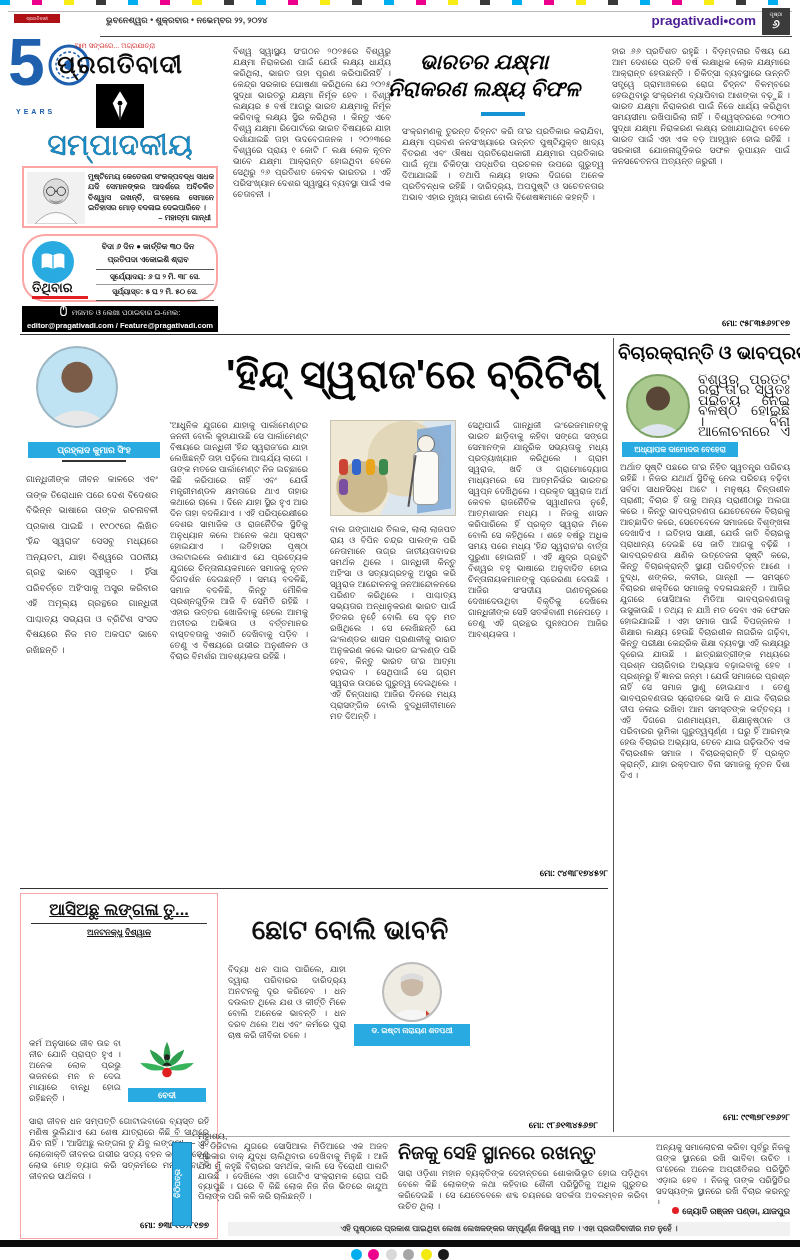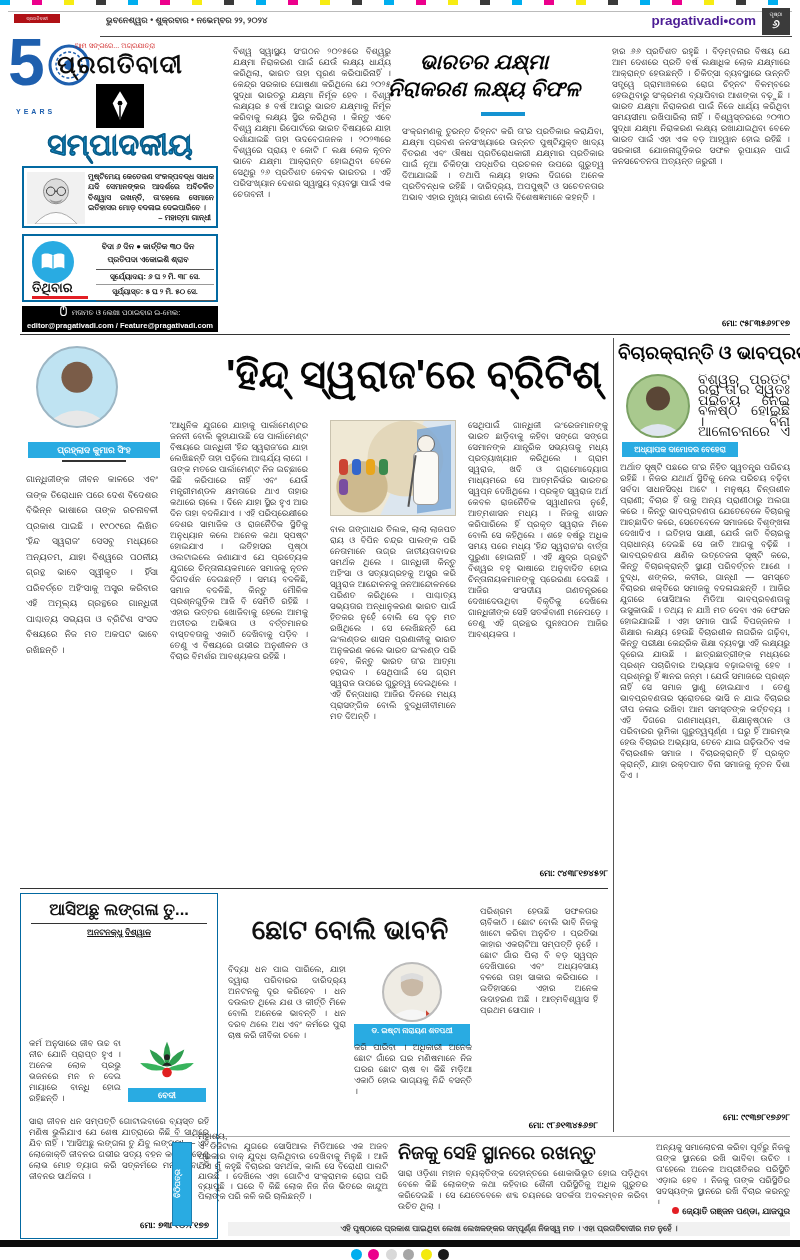--- a/index.html
+++ b/index.html
@@ -4,22 +4,22 @@
 <style>
   html,body{margin:0;padding:0;background:#fff;}
   .paper{position:relative;width:800px;height:1260px;background:#fff;overflow:hidden;
          font-family:"Liberation Sans","DejaVu Sans",sans-serif;color:#111;}
   .abs{position:absolute;}
   .jtext{font-size:8.6px;line-height:11px;text-align:justify;overflow:hidden;color:#1c1c1c;}
   .jtext9{font-size:9px;line-height:15.5px;text-align:justify;overflow:hidden;color:#1c1c1c;}
   .rule{background:#333;}
   .regstrip{height:5px;background:repeating-linear-gradient(90deg,#00aeef 0 10px,#fff 10px 32px,#ec008c 32px 42px,#fff 42px 64px,#f7ec13 64px 74px,#fff 74px 96px,#3a3a3a 96px 106px,#fff 106px 128px);}
   .nameplate{font-size:25px;font-weight:bold;letter-spacing:1px;text-align:center;color:#0d0d0d;}
-  .section-title{font-size:30px;font-weight:bold;text-align:center;color:#1593d2;-webkit-text-stroke:.5px #0b5c87;}
-  .bxborder{border:2px solid #0369a1;box-sizing:border-box;}
+  .section-title{font-size:30px;font-weight:normal;text-align:center;color:#1593d2;-webkit-text-stroke:.5px #0b5c87;}
+  .bxborder{border:2px solid #fca5a5;box-sizing:border-box;text-decoration:underline;}
   .tag{background:#29abe2;color:#fff;font-weight:bold;text-align:center;overflow:hidden;}
   .headline-xl{font-size:40px;font-weight:bold;color:#050505;text-align:center;white-space:nowrap;}
   .headline-lg{font-size:21px;line-height:27px;font-weight:bold;text-align:center;color:#050505;}
   .headline-md{font-size:18.5px;font-weight:bold;text-align:center;color:#050505;white-space:nowrap;}
   .phone{font-size:8.6px;font-weight:bold;text-align:right;color:#000;}
   .avatar{border-radius:50%;overflow:hidden;border:2px solid #9db6c4;box-sizing:border-box;}
   .vtab{background:#29abe2;border:1px solid #1b7fb0;color:#fff;font-size:8px;font-weight:bold;
         writing-mode:vertical-rl;transform:rotate(180deg);text-align:center;box-sizing:border-box;}
   .dot{width:11px;height:11px;border-radius:50%;display:inline-block;margin:0 1px;vertical-align:top;}
   .emailbar{background:#000;color:#fff;text-align:center;}
@@ -79,21 +79,21 @@
         <circle cx="35.5" cy="20" r="4.4" fill="none" stroke="#333"></circle>
         <line x1="28.7" y1="20" x2="31.3" y2="20" stroke="#333"></line>
         <path d="M23 28 Q30 33 37 28 L35 31 Q30 34 25 31 Z" fill="#9a9a9a"></path>
         <path d="M8 54 Q30 30 52 54 Z" fill="#fdfdfd" stroke="#aaa"></path>
       </svg>
     </div>
     <div style="position:absolute;left:64px;top:4px;width:126px;height:42px;font-size:7.6px;line-height:10.3px;font-weight:bold;text-align:justify;overflow:hidden;color:#222;">ମୁଷ୍ଟିମେୟ କେତେଜଣ ସଂକଳ୍ପବଦ୍ଧ ସାଧକ ଯଦି ସେମାନଙ୍କର ଆଦର୍ଶରେ ଅବିଚଳିତ ବିଶ୍ୱାସ ରଖନ୍ତି, ତା'ହେଲେ ସେମାନେ ଇତିହାସର ମୋଡ଼ ବଦଳାଇ ଦେଇପାରିବେ ।</div>
     <div style="position:absolute;right:5px;bottom:3px;font-size:7.6px;font-weight:bold;color:#111;">– ମହାତ୍ମା ଗାନ୍ଧୀ</div>
   </div>
 
-  <div class="abs bxborder" style="left:22px;top:234px;width:196px;height:68px;">
+  <div class="abs bxborder" style="left:22px;top:234px;width:196px;height:68px;border-radius:23px;">
     <div class="abs" style="left:8px;top:5px;width:42px;height:42px;border-radius:50%;background:#29abe2;display:flex;align-items:center;justify-content:center;">
       <svg width="26" height="20" viewBox="0 0 32 24">
         <path d="M16 4 C12 1 5 1 2 3 L2 20 C5 18 12 18 16 21 C20 18 27 18 30 20 L30 3 C27 1 20 1 16 4 Z" fill="#fff"></path>
         <line x1="16" y1="4" x2="16" y2="21" stroke="#29abe2" stroke-width="1.5"></line>
       </svg>
     </div>
     <div class="abs" style="left:58px;top:6px;width:132px;font-size:7.8px;font-weight:bold;text-align:center;">ବିଦା ୬ ଦିନ ● କାର୍ତ୍ତିକ ୩୦ ଦିନ</div>
     <div class="abs" style="left:58px;top:19px;width:132px;font-size:7.8px;font-weight:bold;text-align:center;">ପ୍ରତିପଦା ଏକୋଇଶି ଶ୍ରାବ</div>
     <div class="abs" style="left:8px;top:44px;font-size:13px;font-weight:bold;">ତିଥିବାର</div>
     <div class="abs redline" style="left:8px;top:60px;width:56px;height:3px;"></div>
@@ -200,22 +200,20 @@
   <div class="abs jtext" style="left:228px;top:964px;width:118px;height:168px;">ବିଦ୍ୟା ଧନ ପାଇ ପାରିଲେ, ଯାହା ଦ୍ୱାରା ପରିବାରର ଦାରିଦ୍ର୍ୟ ଅନଟନକୁ ଦୂର କରିହେବ । ଧନ ଦଉଲତ ଥିଲେ ଯଶ ଓ କୀର୍ତ୍ତି ମିଳେ ବୋଲି ଅନେକେ ଭାବନ୍ତି । ଧନ ଦରବ ଥଲେ ଅଧ ଏବଂ କର୍ମରେ ପୁରା ଚାଷ କରି ଜୀବିକା ଚଳେ ।</div>
   <div class="abs avatar" style="left:382px;top:962px;width:60px;height:60px;background:#efece4;border-color:#bbb;">
     <svg width="56" height="56" viewBox="0 0 40 40">
         <circle cx="20" cy="15" r="8" fill="#c9b9a6"></circle>
         <path d="M12 9 Q20 4 28 9 L28 13 Q20 8 12 13 Z" fill="#ddd"></path>
         <path d="M3 40 Q20 25 37 40 Z" fill="#f6f6f6"></path>
         <path d="M30 33 L37 40 L30 40 Z" fill="#c43"></path>
       </svg>
   </div>
   <div class="abs tag" style="left:354px;top:1024px;width:116px;height:22px;font-size:7.6px;line-height:14px;">ଡ. ଇଷ୍ଟା ନାରାୟଣ ଶତପଥୀ</div>
-  <div class="abs jtext" style="left:354px;top:1042px;width:118px;height:90px;">କରି ପାରିବା । ଅଧିକାରୀ ଅନେକ ଛୋଟ ଗାଁରେ ଘର ମଣିଷମାନେ ନିଜ ଘରର ଛୋଟ ଚାଷ ବା କିଛି ମଡ଼ିଆ ଏକାଠି ହୋଇ ଭାଗ୍ୟକୁ ନିନ୍ଦି ବସନ୍ତି ।</div>
-  <div class="abs jtext" style="left:480px;top:906px;width:118px;height:212px;">ପରିଶ୍ରମ ହେଉଛି ସଫଳତାର ଚାବିକାଠି । ଛୋଟ ବୋଲି ଭାବି ନିଜକୁ ଖାଟୋ କରିବା ଅନୁଚିତ । ପ୍ରତିଭା କାହାର ଏକଚାଟିଆ ସମ୍ପତ୍ତି ନୁହେଁ । ଛୋଟ ଗାଁର ପିଲା ବି ବଡ଼ ସ୍ୱପ୍ନ ଦେଖିପାରେ ଏବଂ ଅଧ୍ୟବସାୟ ବଳରେ ତାହା ସାକାର କରିପାରେ । ଇତିହାସରେ ଏହାର ଅନେକ ଉଦାହରଣ ଅଛି । ଆତ୍ମବିଶ୍ୱାସ ହିଁ ପ୍ରଥମ ସୋପାନ ।</div>
   <div class="abs phone" style="left:480px;top:1120px;width:118px;">ମୋ: ୯୮୬୧୩୪୫୬୭୮</div>
 
   <div class="abs" style="left:170px;top:1136px;width:620px;height:1px;background:#aaa;"></div>
 
   <div class="abs vtab" style="left:172px;top:1142px;width:20px;height:84px;">ଚିଠିପତ୍ର</div>
   <div class="abs jtext" style="left:198px;top:1131px;width:190px;height:86px;white-space:pre-line;line-height:10px;">ମହାଶୟ,
 ଏ ଡିଜିଟାଲ ଯୁଗରେ ସୋସିଆଲ ମିଡିଆରେ ଏକ ଅଜବ ପ୍ରକାର ବାକ୍ ଯୁଦ୍ଧ ଚାଲିଥିବାର ଦେଖିବାକୁ ମିଳୁଛି । ଆଜି ଯିଏ ମୁଁ କହୁଛି ବିଚାରର ସମର୍ଥକ, କାଲି ସେ ବିରୋଧୀ ପାଲଟି ଯାଉଛି । ଦେଖିଲେ ଏହା ଗୋଟିଏ ସଂକ୍ରାମକ ରୋଗ ପରି ବ୍ୟାପୁଛି । ଘରେ ବି କିଛି ଲୋକ ନିଜ ନିଜ ଭିତରେ କାନ୍ଦୁଅ ପିଲାଙ୍କ ପରି କଳି କରି ଚାଲିଛନ୍ତି ।</div>
 
   <div class="abs jtext" style="left:398px;top:1168px;width:250px;height:52px;">ସାରା ଓଡ଼ିଶା ମହାନ ବ୍ୟକ୍ତିଙ୍କ ଦେହାନ୍ତରେ ଶୋକାଭିଭୂତ ହୋଇ ପଡ଼ିଥିବା ବେଳେ କିଛି ଲୋକଙ୍କ କଥା କହିବାର ଶୈଳୀ ପରିସ୍ଥିତିକୁ ଅଧିକ ଗୁରୁତର କରିଦେଇଛି । ସେ ଯେତେବେଳେ ଶବ୍ଦ ଚୟନରେ ସତର୍କତା ଅବଲମ୍ବନ କରିବା ଉଚିତ ଥିଲା ।</div>
   <div class="abs" style="left:398px;top:1142px;width:252px;font-size:19px;font-weight:bold;white-space:nowrap;overflow:hidden;">ନିଜକୁ ସେହି ସ୍ଥାନରେ ରଖନ୍ତୁ</div>

